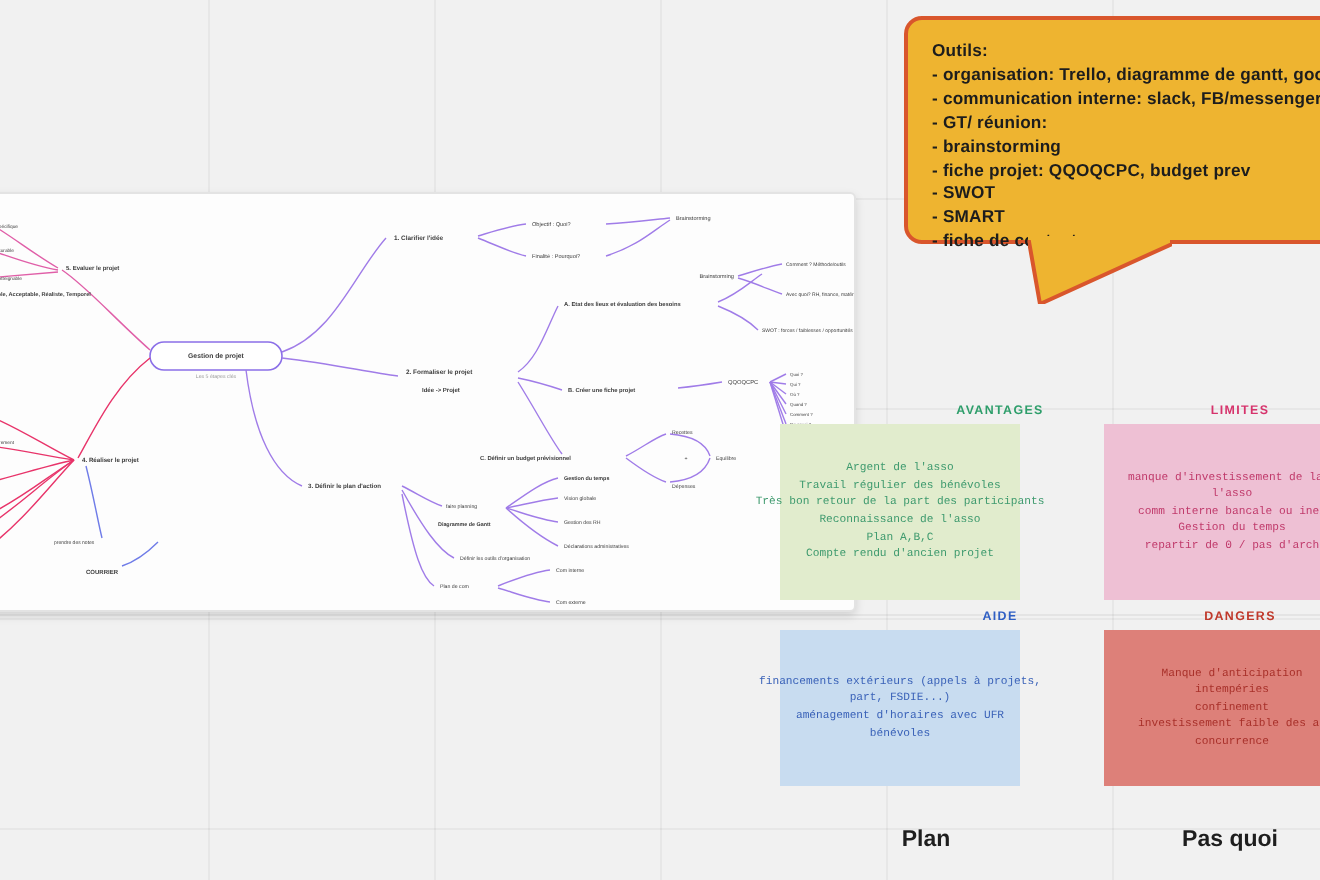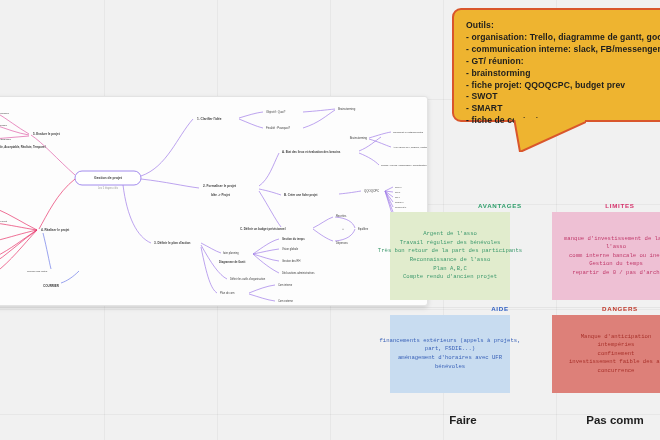--- a/index.html
+++ b/index.html
@@ -272,14 +272,14 @@
 
 <div class="q-head" id="q-da-head">DANGERS</div>
 <div class="q-box" id="q-da">
   <div>Manque d'anticipation</div>
   <div>intempéries</div>
   <div>confinement</div>
   <div>investissement faible des ad</div>
   <div>concurrence</div>
 </div>
 
-<div class="axis-label" id="label-bien">Faire</div>
-<div class="axis-label" id="label-pasbien">Pas comm</div>
+<div class="axis-label" id="label-bien">Plan</div>
+<div class="axis-label" id="label-pasbien">Pas quoi</div>
 
 </body></html>

